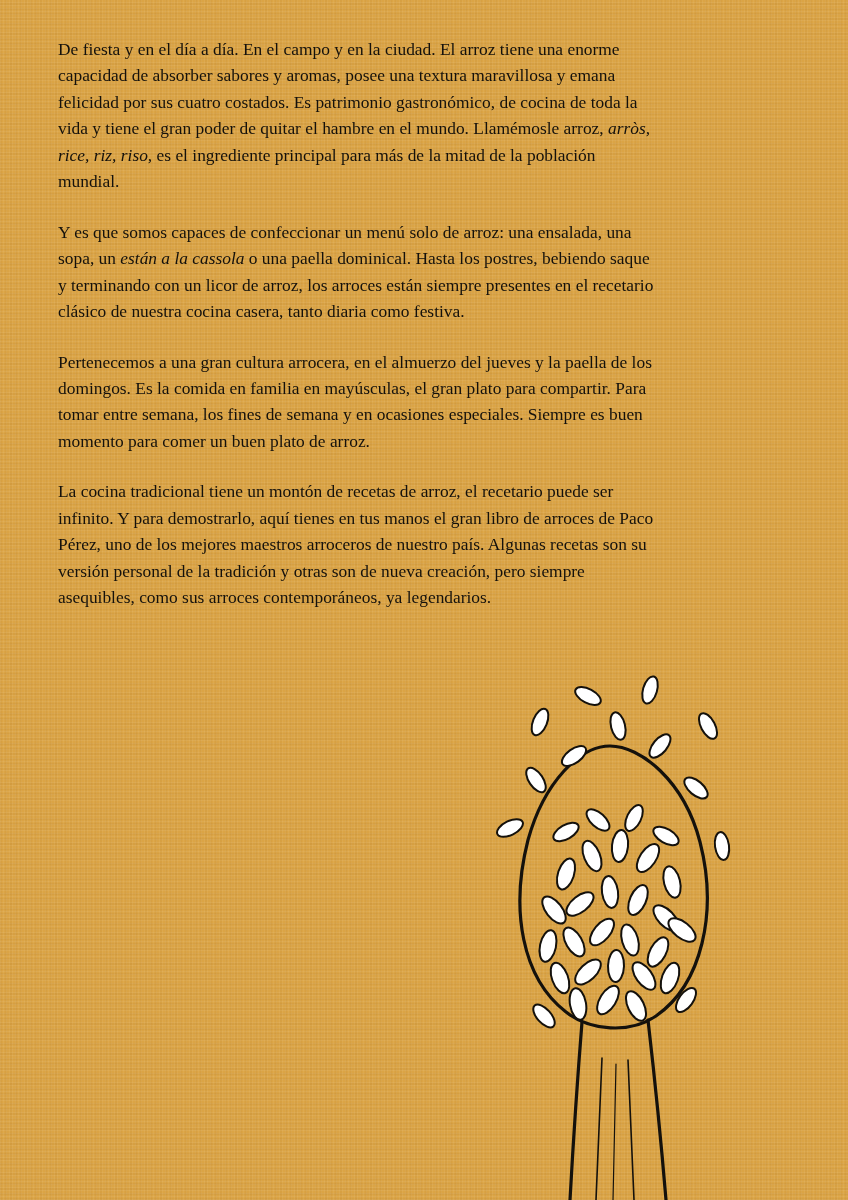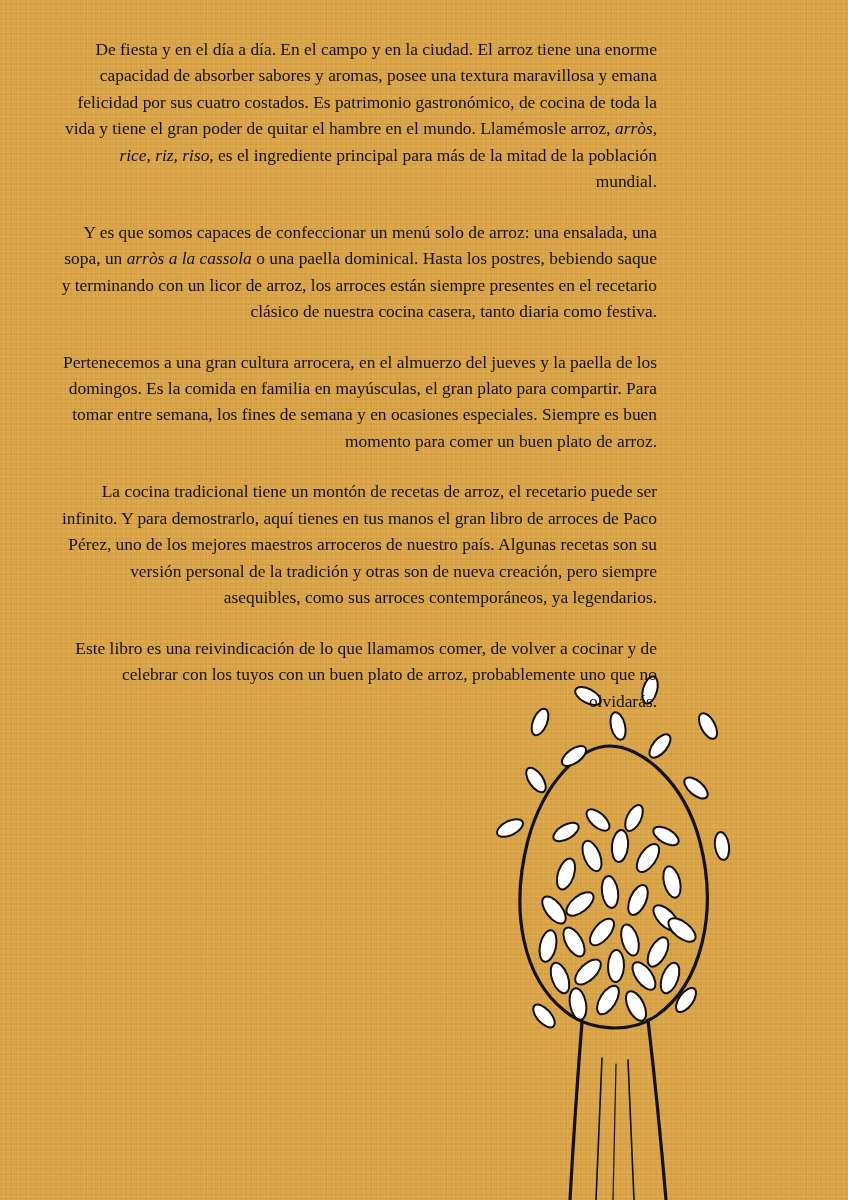--- a/index.html
+++ b/index.html
@@ -37,21 +37,21 @@
     position: absolute;
     left: 47px;
     top: 36px;
     width: 610px;
   }
   #blurb p {
     margin: 0 0 24px 11px;
     font-size: 17.4px;
     line-height: 1.52;
     color: #14110c;
-    text-align: right;
+    text-align: left;
   }
   #blurb p em {
     font-style: italic;
   }
   .footer {
     position: absolute;
     left: 0;
     bottom: 0;
     width: 848px;
     height: 170px;
@@ -117,24 +117,23 @@
         <ellipse cx="40" cy="168" rx="7" ry="14" transform="rotate(64 40 168)"></ellipse>
         <ellipse cx="252" cy="186" rx="7" ry="14" transform="rotate(-8 252 186)"></ellipse>
         <ellipse cx="216" cy="340" rx="7" ry="14" transform="rotate(36 216 340)"></ellipse>
         <ellipse cx="74" cy="356" rx="7" ry="14" transform="rotate(-42 74 356)"></ellipse>
       </g>
     </svg>
   </div>
 
   <div id="blurb">
     <p>De fiesta y en el día a día. En el campo y en la ciudad. El arroz tiene una enorme capacidad de absorber sabores y aromas, posee una textura maravillosa y emana felicidad por sus cuatro costados. Es patrimonio gastronómico, de cocina de toda la vida y tiene el gran poder de quitar el hambre en el mundo. Llamémosle arroz, <em>arròs, rice, riz, riso,</em> es el ingrediente principal para más de la mitad de la población mundial.</p>
-    <p>Y es que somos capaces de confeccionar un menú solo de arroz: una ensalada, una sopa, un <em>arròs a la cassola</em> o una paella dominical. Hasta los postres, bebiendo saque y terminando con un licor de arroz, los arroces están siempre presentes en el recetario clásico de nuestra cocina casera, tanto diaria como festiva.</p>
+    <p>Y es que somos capaces de confeccionar un menú solo de arroz: una ensalada, una sopa, un <em>están a la cassola</em> o una paella dominical. Hasta los postres, bebiendo saque y terminando con un licor de arroz, los arroces están siempre presentes en el recetario clásico de nuestra cocina casera, tanto diaria como festiva.</p>
     <p>Pertenecemos a una gran cultura arrocera, en el almuerzo del jueves y la paella de los domingos. Es la comida en familia en mayúsculas, el gran plato para compartir. Para tomar entre semana, los fines de semana y en ocasiones especiales. Siempre es buen momento para comer un buen plato de arroz.</p>
     <p>La cocina tradicional tiene un montón de recetas de arroz, el recetario puede ser infinito. Y para demostrarlo, aquí tienes en tus manos el gran libro de arroces de Paco Pérez, uno de los mejores maestros arroceros de nuestro país. Algunas recetas son su versión personal de la tradición y otras son de nueva creación, pero siempre asequibles, como sus arroces contemporáneos, ya legendarios.</p>
-    <p>Este libro es una reivindicación de lo que llamamos comer, de volver a cocinar y de celebrar con los tuyos con un buen plato de arroz, probablemente uno que no olvidarás.</p>
   </div>
 
   <div class="footer">
 
     
 
     
 
     
 

